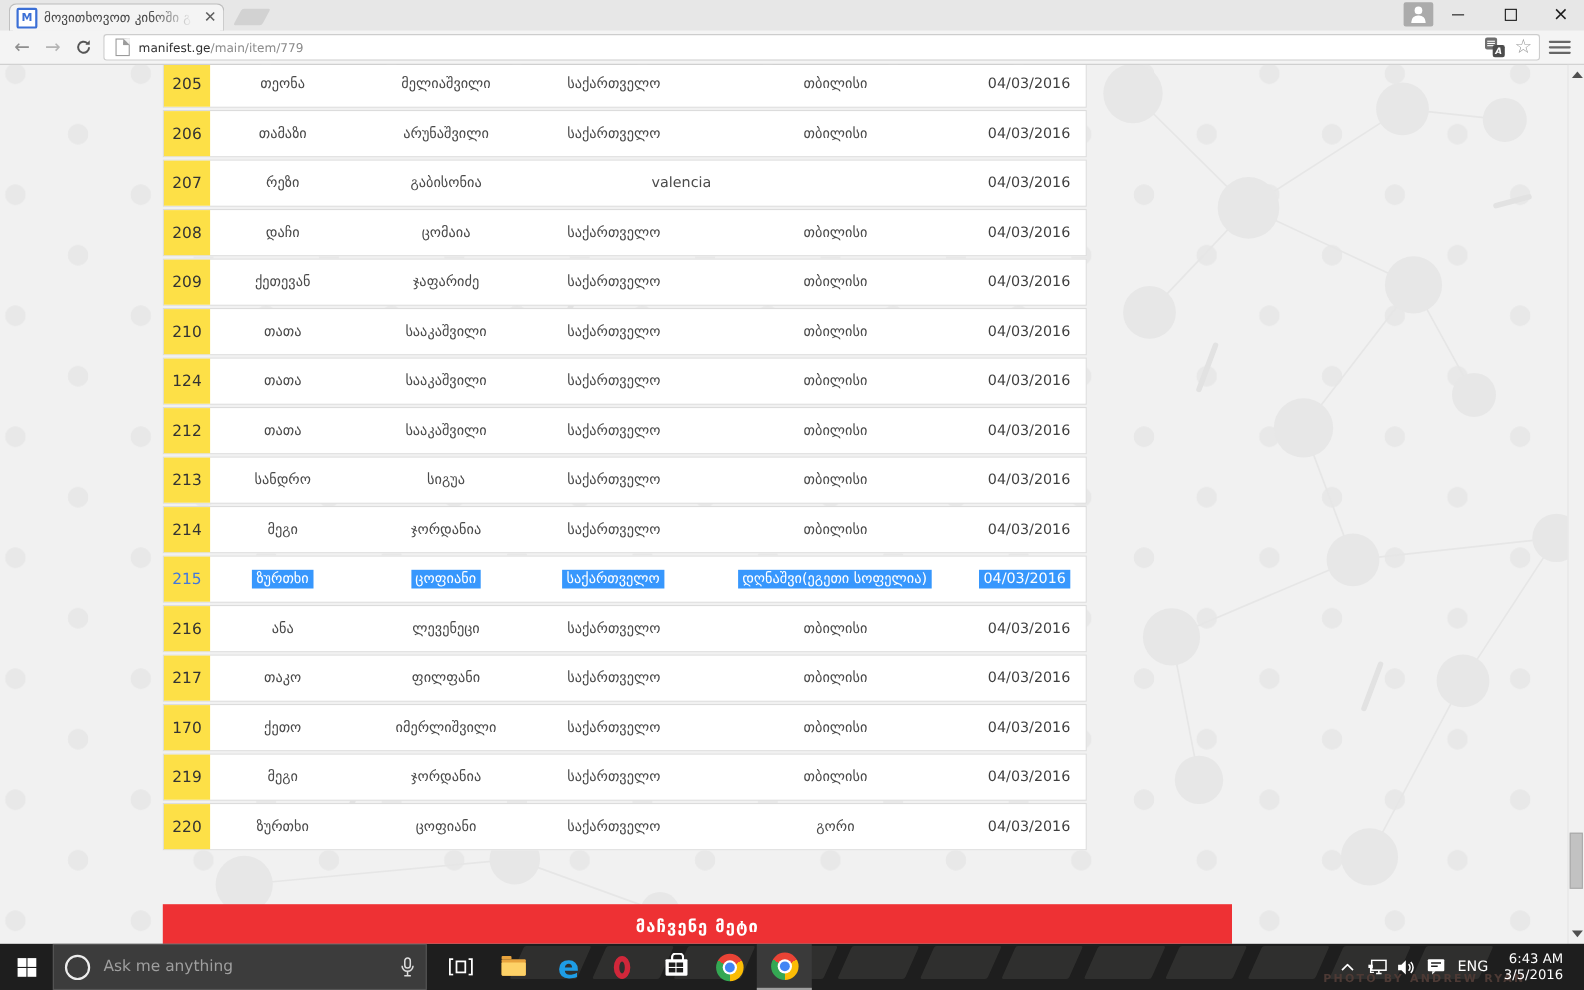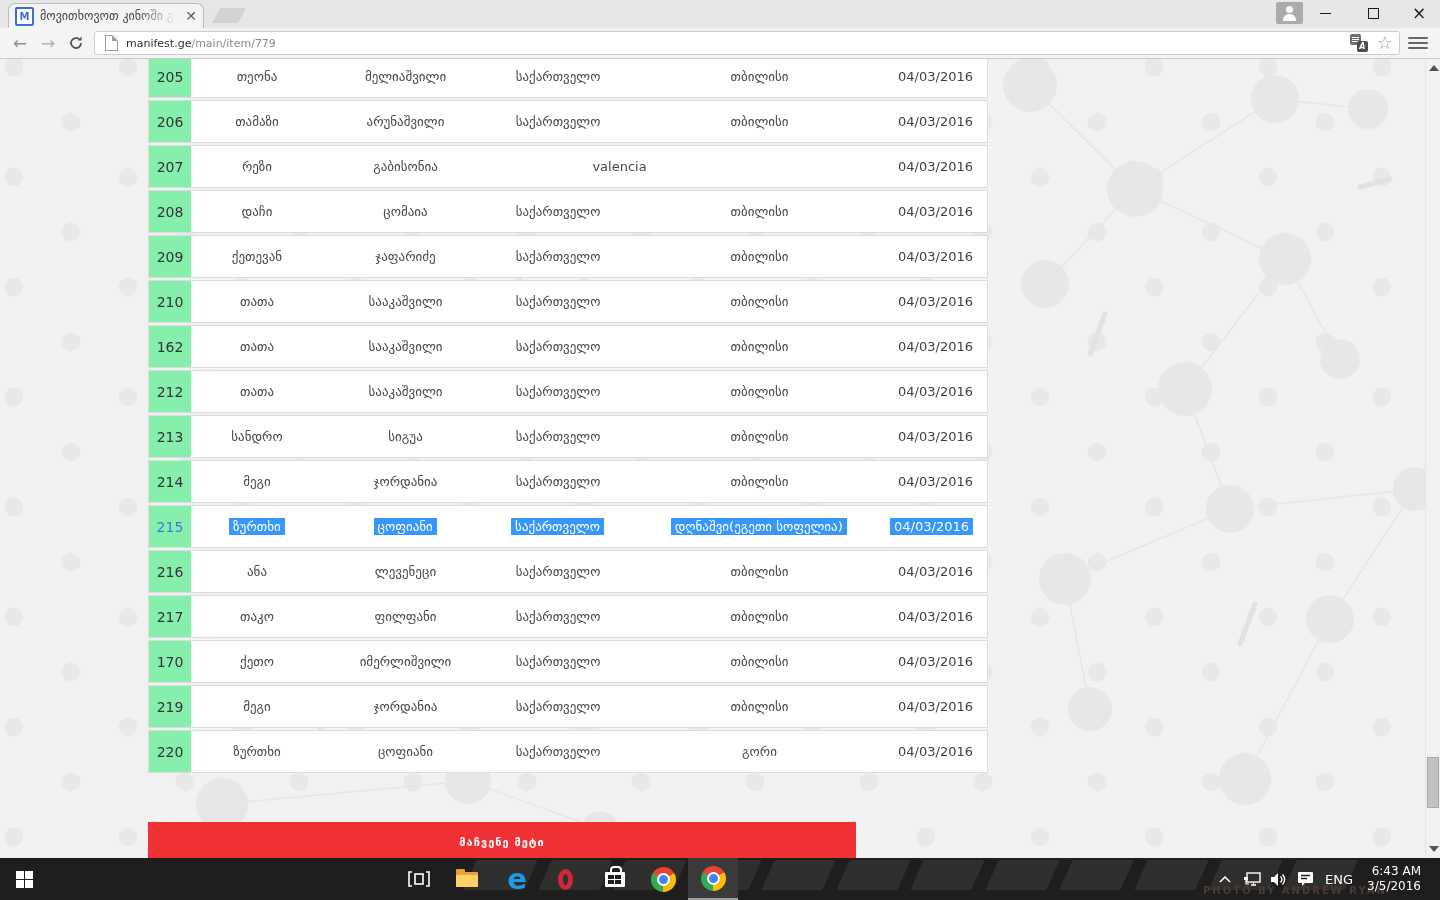--- a/index.html
+++ b/index.html
@@ -53,27 +53,27 @@
 
   
   .content{position:absolute;top:59px;left:0;right:0;height:799px;overflow:hidden;background:#f1f1f1;
     background-image:radial-gradient(circle,#e8e8e8 9px,rgba(0,0,0,0) 9.6px),
                      radial-gradient(circle,#e8e8e8 9px,rgba(0,0,0,0) 9.6px);
     background-size:114px 110px;background-position:14px 8px,71px 63px;}
   .netsvg{position:absolute;left:0;top:0;z-index:0;}
   .table{position:absolute;left:148px;top:-4px;width:840px;z-index:1;}
   .trow{display:flex;height:43px;background:#fff;border:1px solid #dcdcdc;box-sizing:border-box;margin-bottom:2px;}
   .tcell{display:flex;align-items:center;justify-content:center;font-size:13px;color:#4a4a4a;box-sizing:border-box;}
-  .tcell.num{width:42px;background:#86efac;color:#333;font-size:14px;}
+  .tcell.num{width:42px;background:#fde047;color:#333;font-size:14px;}
   .tcell.name{width:132px;} .tcell.surname{width:165px;} .tcell.country{width:140px;text-align:right;} .tcell.city{width:263px;}
   .tcell.date{flex:1;justify-content:flex-end;padding-right:14px;color:#3f3f3f;}
   .trow.sel .txt{background:#3797fd;color:#fff;padding:1px 4px;}
   .trow.sel .num .txt{background:none;color:#4277dd;padding:0;}
-  .showmore{position:absolute;left:148px;top:763px;width:708px;height:40px;background:#ee3134;z-index:1;
-            display:flex;align-items:center;justify-content:center;color:#fff;font-size:11px;font-weight:bold;letter-spacing:1px;}
+  .showmore{position:absolute;left:148px;top:763px;width:972px;height:40px;background:#ee3134;z-index:1;
+            display:flex;align-items:center;justify-content:center;color:#fff;font-size:15px;font-weight:bold;letter-spacing:1px;}
 
   
   .scrollbar{position:absolute;right:0;top:59px;width:15px;height:799px;background:#f1f1f1;border-left:1px solid #e4e4e4;box-sizing:border-box;z-index:3;}
   .sb-arrow{position:absolute;left:3px;width:0;height:0;border-left:5px solid transparent;border-right:5px solid transparent;}
   .sb-up{top:6px;border-bottom:6px solid #505050;}
   .sb-down{bottom:6px;border-top:6px solid #505050;}
   .sb-thumb{position:absolute;left:1px;top:698px;width:12px;height:51px;background:#c2c2c2;border:1px solid #a9a9a9;box-sizing:border-box;}
 
   
   .taskbar{position:absolute;left:0;top:858px;width:1440px;height:42px;background:#1e1e1e;z-index:5;overflow:hidden;}
@@ -321,21 +321,21 @@
           </div>
           <div class="tcell city">
             <span class="txt">თბილისი</span>
           </div>
           <div class="tcell date">
             <span class="txt">04/03/2016</span>
           </div>
         </div>
         <div class="trow">
           <div class="tcell num">
-            <span class="txt">162</span>
+            <span class="txt">124</span>
           </div>
           <div class="tcell name">
             <span class="txt">თათა</span>
           </div>
           <div class="tcell surname">
             <span class="txt">სააკაშვილი</span>
           </div>
           <div class="tcell country">
             <span class="txt">საქართველო</span>
           </div>
@@ -554,20 +554,28 @@
     </div>
     <div class="wp-caption">PHOTO BY ANDREW RYAN</div>
 
     <div class="tb-item start">
       <span class="winlogo">
           <i></i>
           <i></i>
           <i></i>
           <i></i>
         </span>
+    </div>
+    <div class="tb-item cortana">
+      <span class="c-ring"></span>
+      <span class="c-text">Ask me anything</span>
+      <svg width="13" height="19" viewBox="0 0 13 19">
+        <rect x="4" y="1" width="5" height="9" rx="2.5" fill="none" stroke="#dcdcdc" stroke-width="1.4"></rect>
+        <path d="M1.5 8a5 5 0 0 0 10 0M6.5 13v4M3.5 17h6" fill="none" stroke="#dcdcdc" stroke-width="1.4"></path>
+      </svg>
     </div>
     <div class="tb-item taskview">
       <svg width="22" height="16" viewBox="0 0 22 16">
           <path d="M4 1H1v14h3M18 1h3v14h-3" fill="none" stroke="#fff" stroke-width="1.6"></path>
           <rect x="7" y="3" width="8" height="10" fill="none" stroke="#fff" stroke-width="1.6"></rect>
         </svg>
     </div>
     <div class="tb-item explorer">
         <span class="folder"></span>
       </div>

